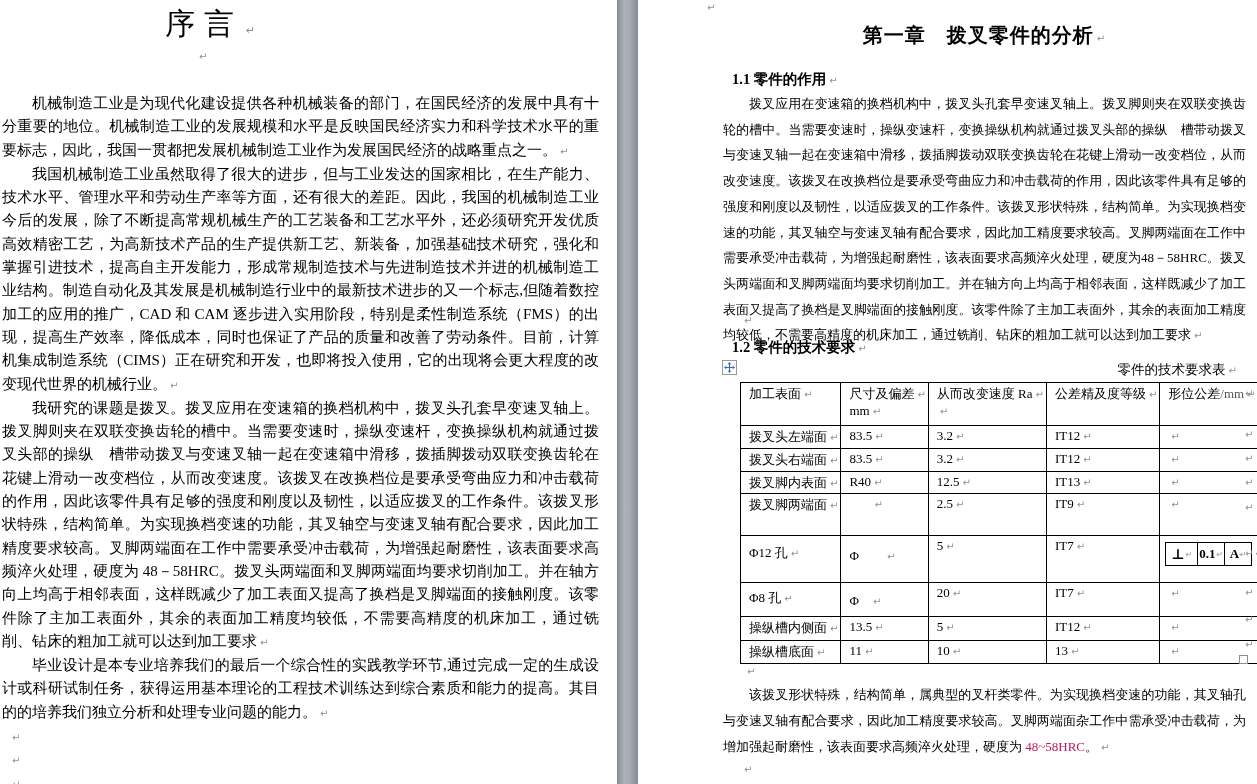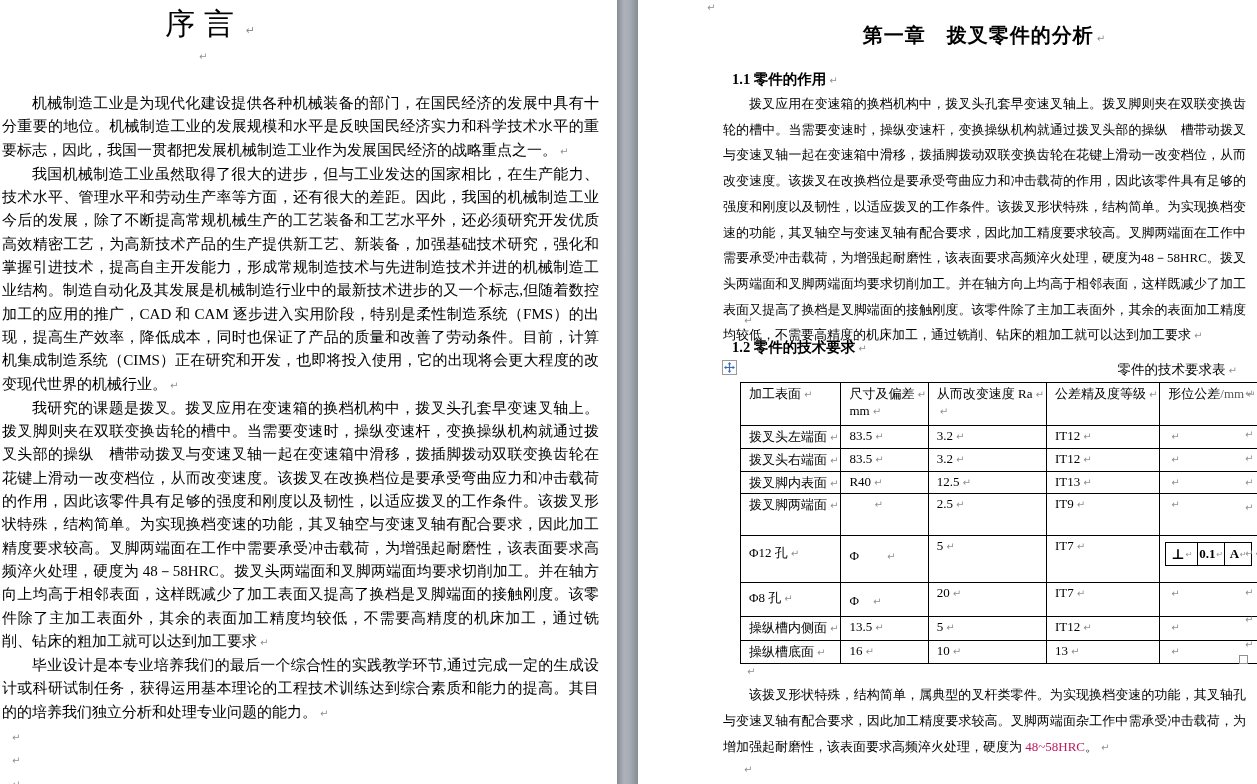--- a/index.html
+++ b/index.html
@@ -229,21 +229,21 @@
     </tr>
     <tr>
       <td><span>操纵槽内侧面</span><span class="pm">↵</span></td>
       <td><span>13.5</span><span class="pm">↵</span></td>
       <td><span>5</span><span class="pm">↵</span></td>
       <td><span>IT12</span><span class="pm">↵</span></td>
       <td><span></span><span class="pm">↵</span></td>
     </tr>
     <tr>
       <td><span>操纵槽底面</span><span class="pm">↵</span></td>
-      <td><span>16</span><span class="pm">↵</span></td>
+      <td><span>11</span><span class="pm">↵</span></td>
       <td><span>10</span><span class="pm">↵</span></td>
       <td><span>13</span><span class="pm">↵</span></td>
       <td><span></span><span class="pm">↵</span></td>
     </tr>
   </tbody>
     </table>
 
   <span class="pm pm-abs" style="left:604px;top:388px;">↵</span>
   <span class="pm pm-abs" style="left:604px;top:429px;">↵</span>
   <span class="pm pm-abs" style="left:604px;top:453px;">↵</span>

